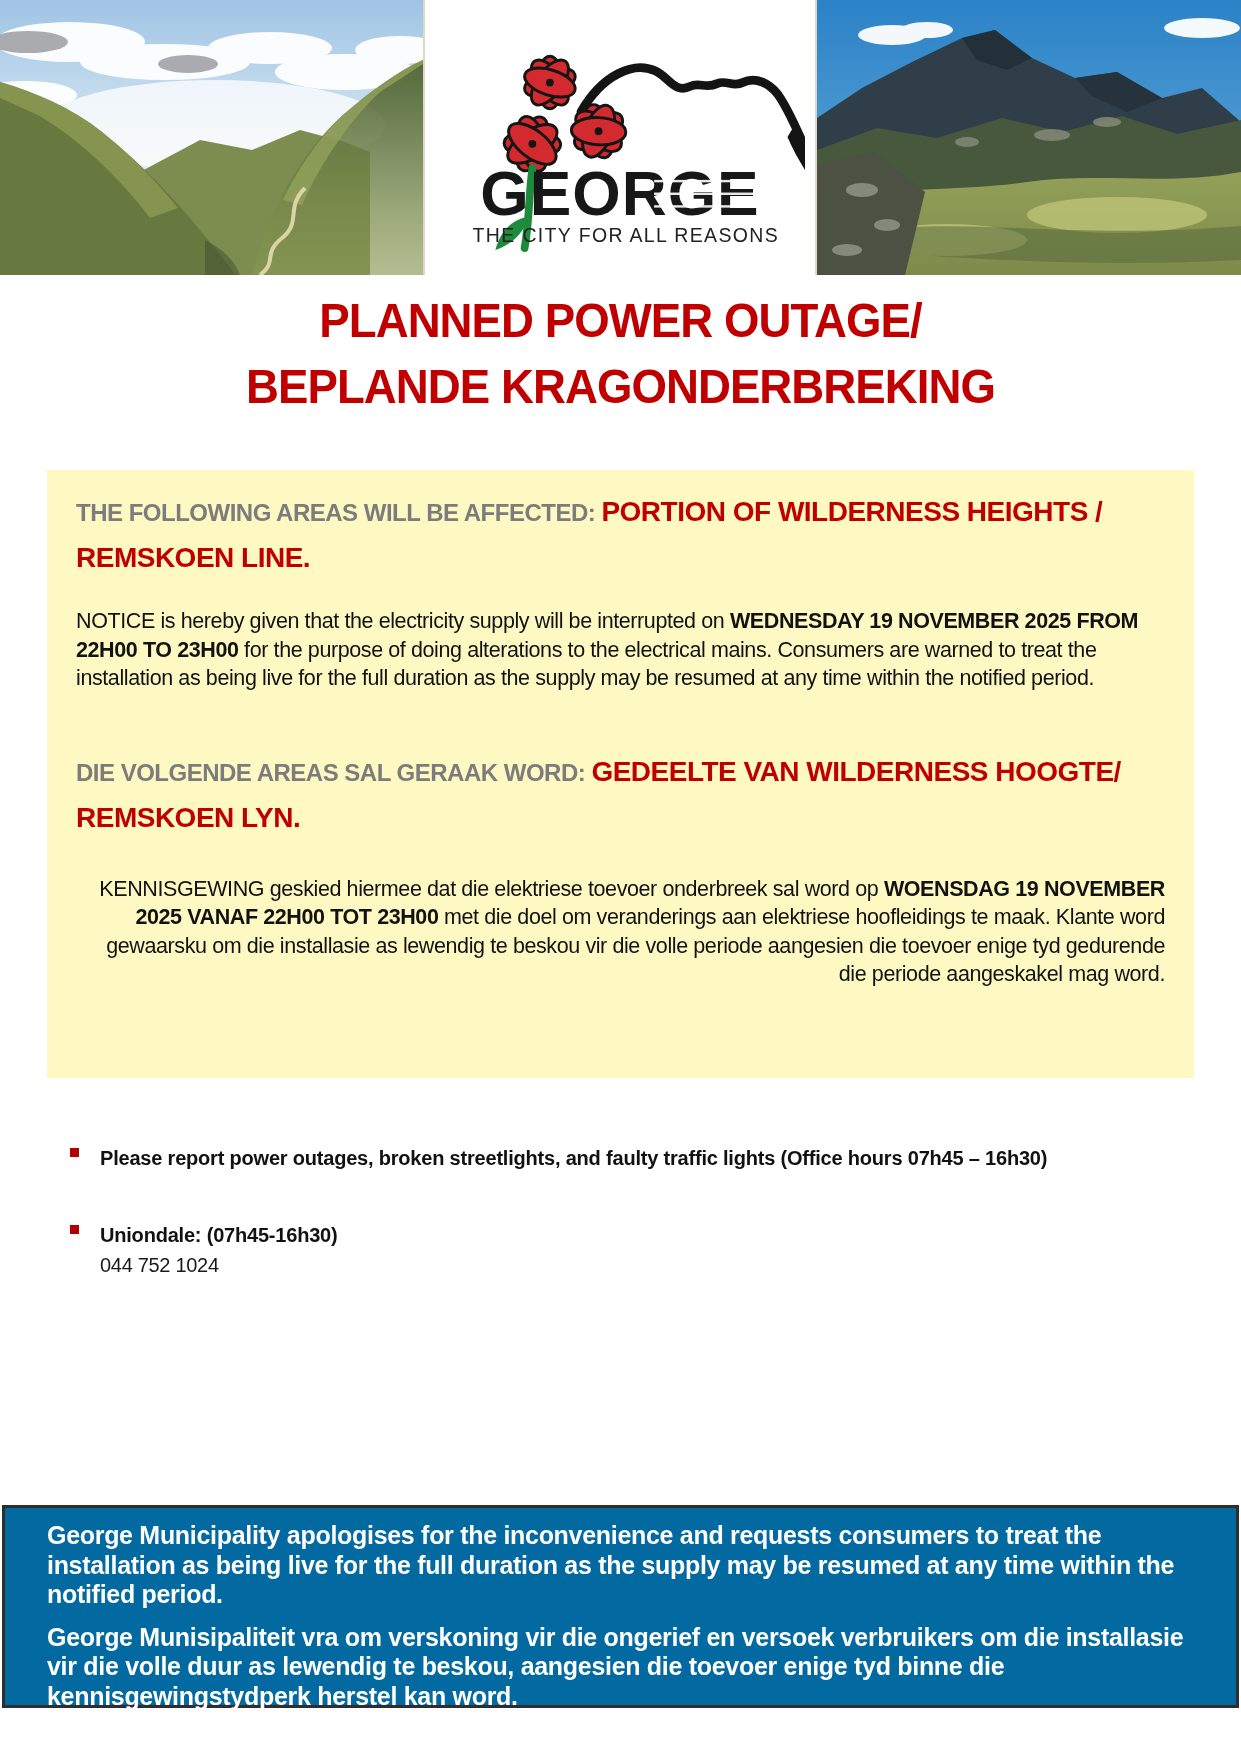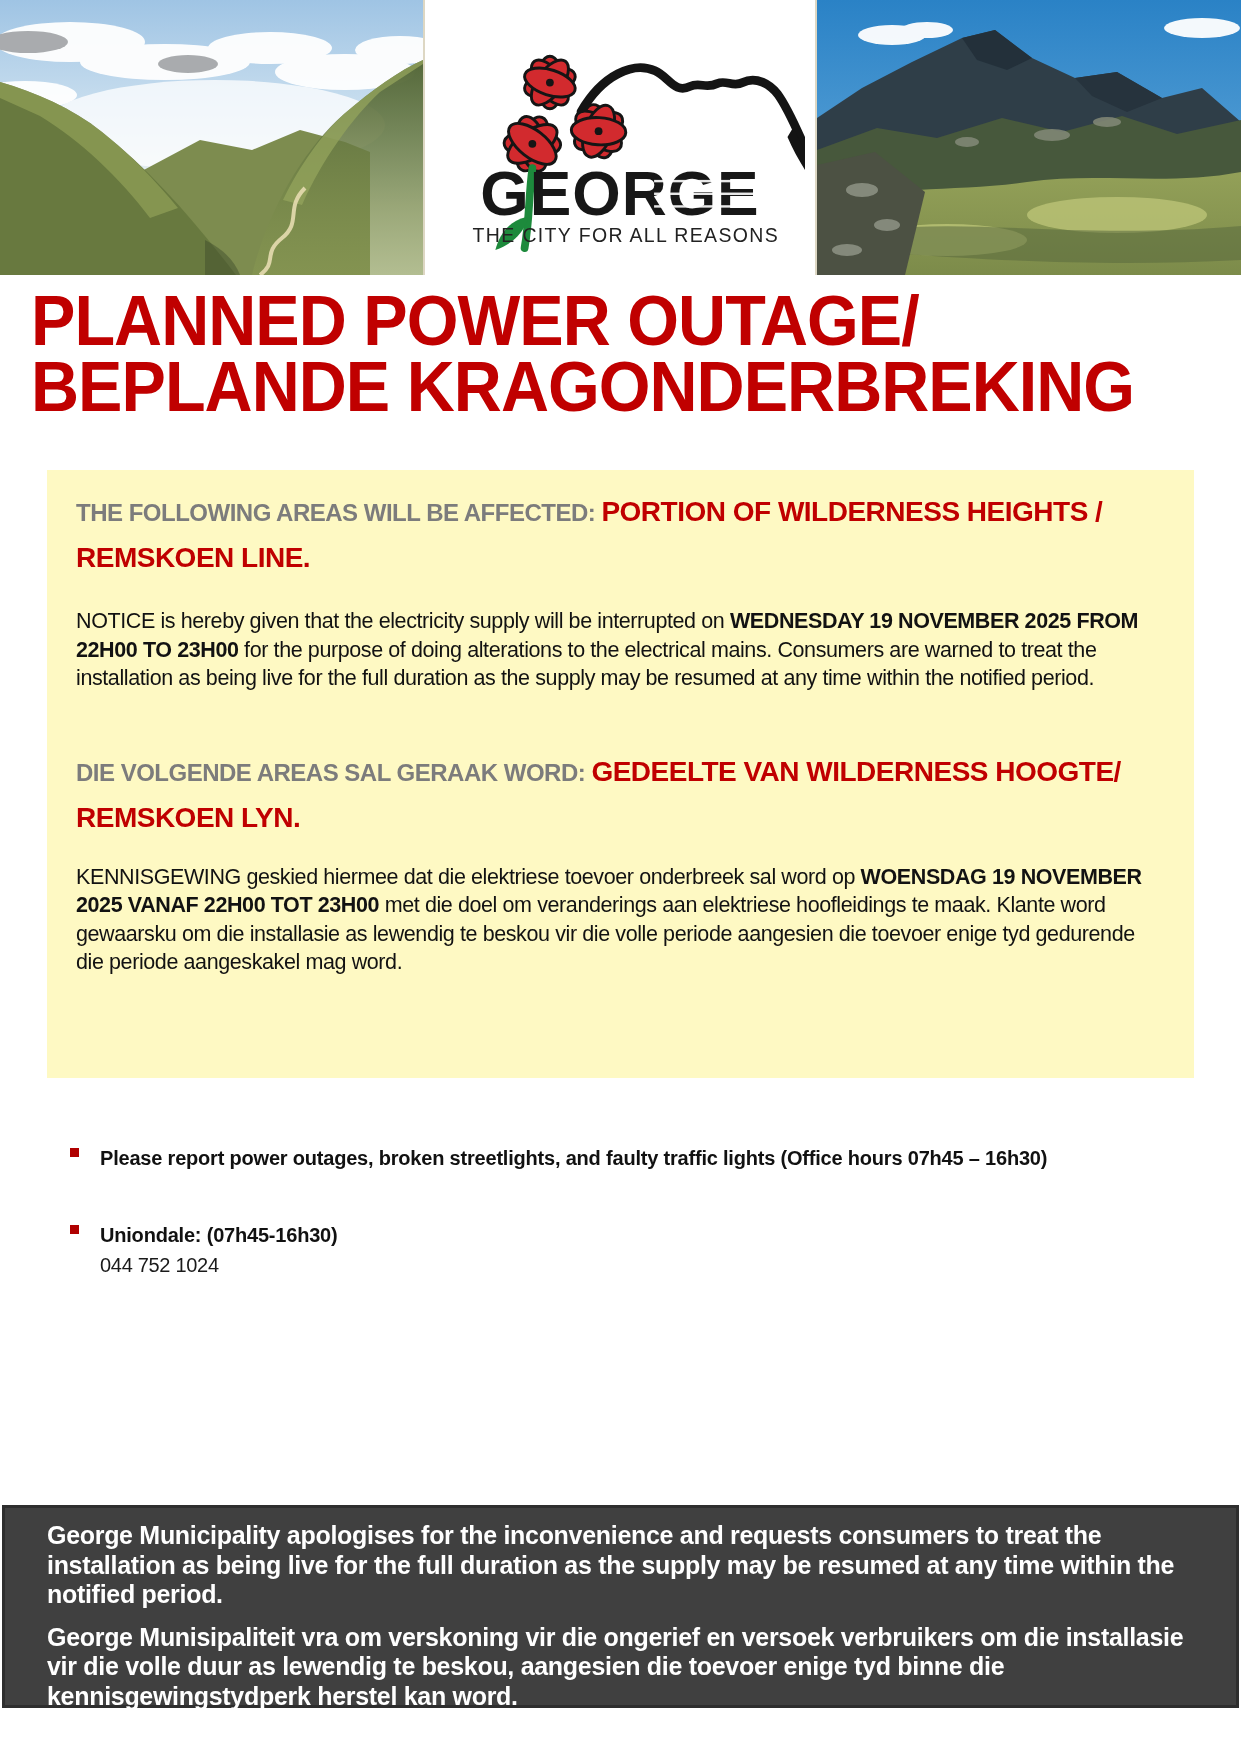--- a/index.html
+++ b/index.html
@@ -37,24 +37,24 @@
   }
   .logo-panel svg { width: 370px; height: 262px; margin-top: 8px; }
   .logo-george-text { font-family: "Liberation Sans", sans-serif; font-weight: bold; font-size: 64px; letter-spacing: 1px; fill: #171717; }
   .logo-tagline-text { font-family: "Liberation Sans", sans-serif; font-size: 20px; letter-spacing: 1.4px; fill: #222222; }
 
   
   .title {
     position: absolute;
     top: 288px; left: 0;
     width: 1241px;
-    text-align: left;
+    text-align: center;
     color: #c00000;
     font-weight: bold;
-    font-size: 70px;
+    font-size: 48px;
     line-height: 66px;
     letter-spacing: -1px;
   }
   .title .tline { display: block; transform: scaleX(0.95); transform-origin: center; white-space: nowrap; }
 
   
   .notice-box {
     position: absolute;
     top: 470px; left: 47px;
     width: 1147px; height: 608px;
@@ -70,21 +70,21 @@
   .area-heading .value { color: #c00000; font-size: 28px; }
   .notice-body {
     font-size: 21.5px;
     line-height: 28.5px;
     color: #121212;
     letter-spacing: -0.4px;
   }
   .notice-body .b { font-weight: bold; }
   .gap-en-body { margin-top: 24px; }
   .gap-af-head { margin-top: 58px; }
-  .gap-af-body { margin-top: 20px; }
+  .gap-af-body { margin-top: 32px; text-align: right; }
 
   
   .contacts {
     position: absolute;
     top: 1143px; left: 70px;
     width: 1110px;
     list-style: none;
   }
   .contact-item { position: relative; padding-left: 30px; margin-bottom: 47px; }
   .bullet-square {
@@ -94,21 +94,21 @@
     background: #b00000;
   }
   .contact-bold { font-size: 20px; font-weight: bold; color: #111; line-height: 30px; letter-spacing: -0.2px; }
   .contact-number { font-size: 20px; color: #1a1a1a; line-height: 30px; letter-spacing: -0.3px; }
 
   
   .red-footer {
     position: absolute;
     top: 1505px; left: 2px;
     width: 1237px; height: 203px;
-    background: #404040;
+    background: #0369a1;
     border: 3px solid #2e2e2e;
     padding: 13px 42px;
     color: #ffffff;
   }
   .red-footer p {
     font-weight: bold;
     font-size: 25px;
     line-height: 29.5px;
     letter-spacing: -0.3px;
   }

